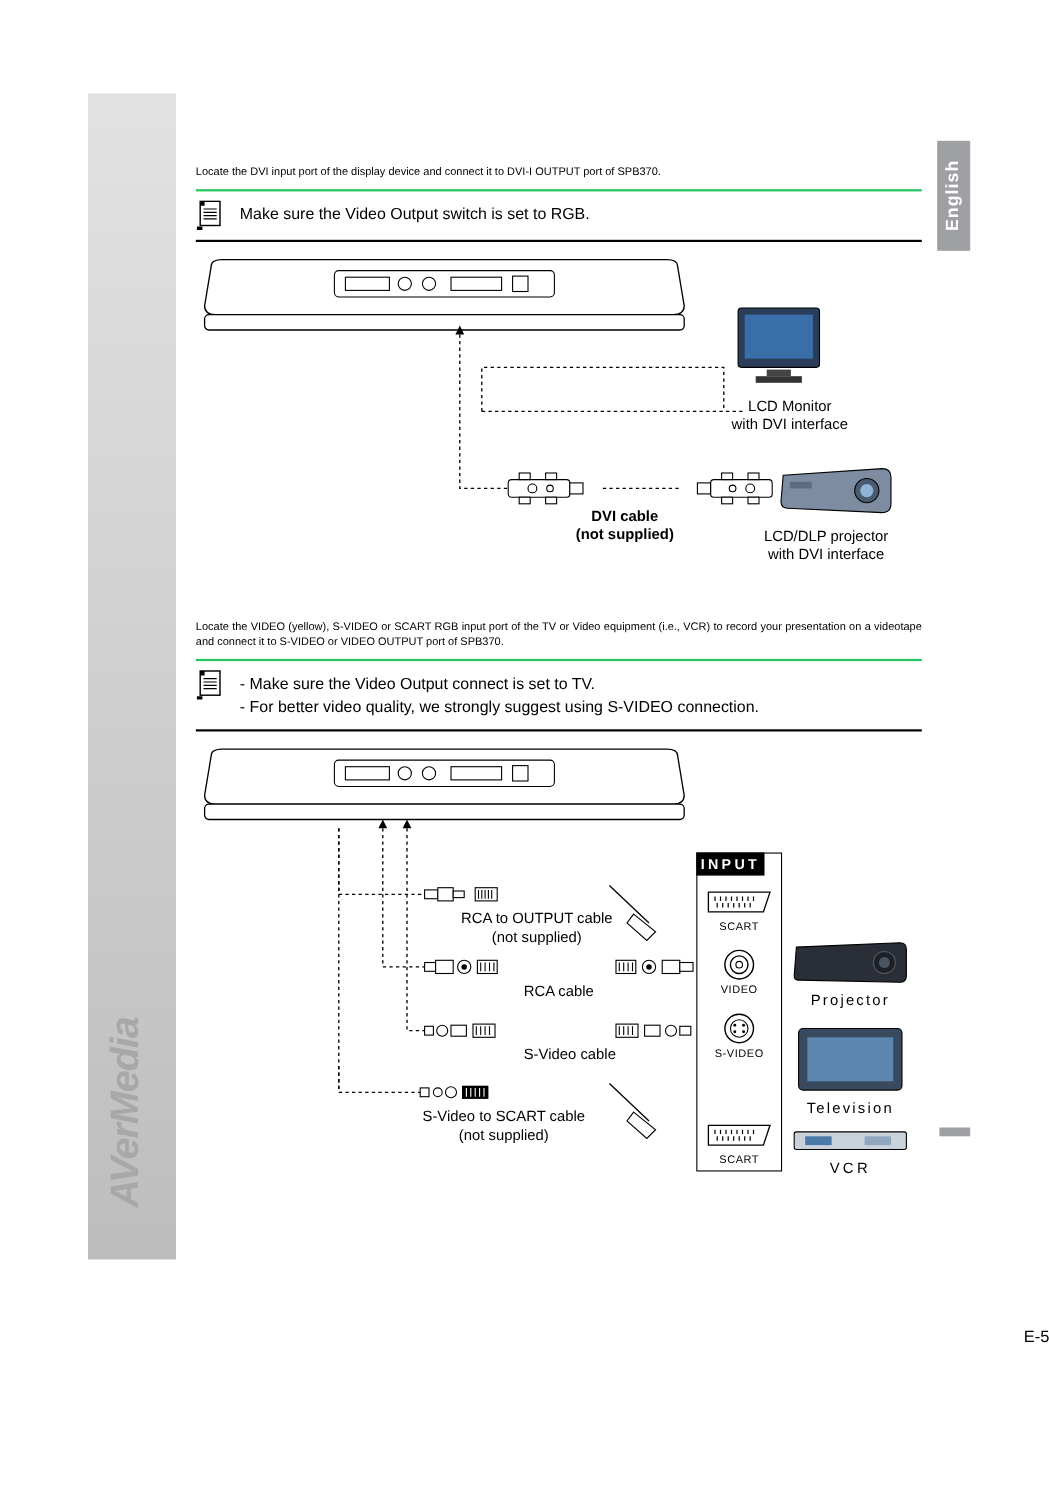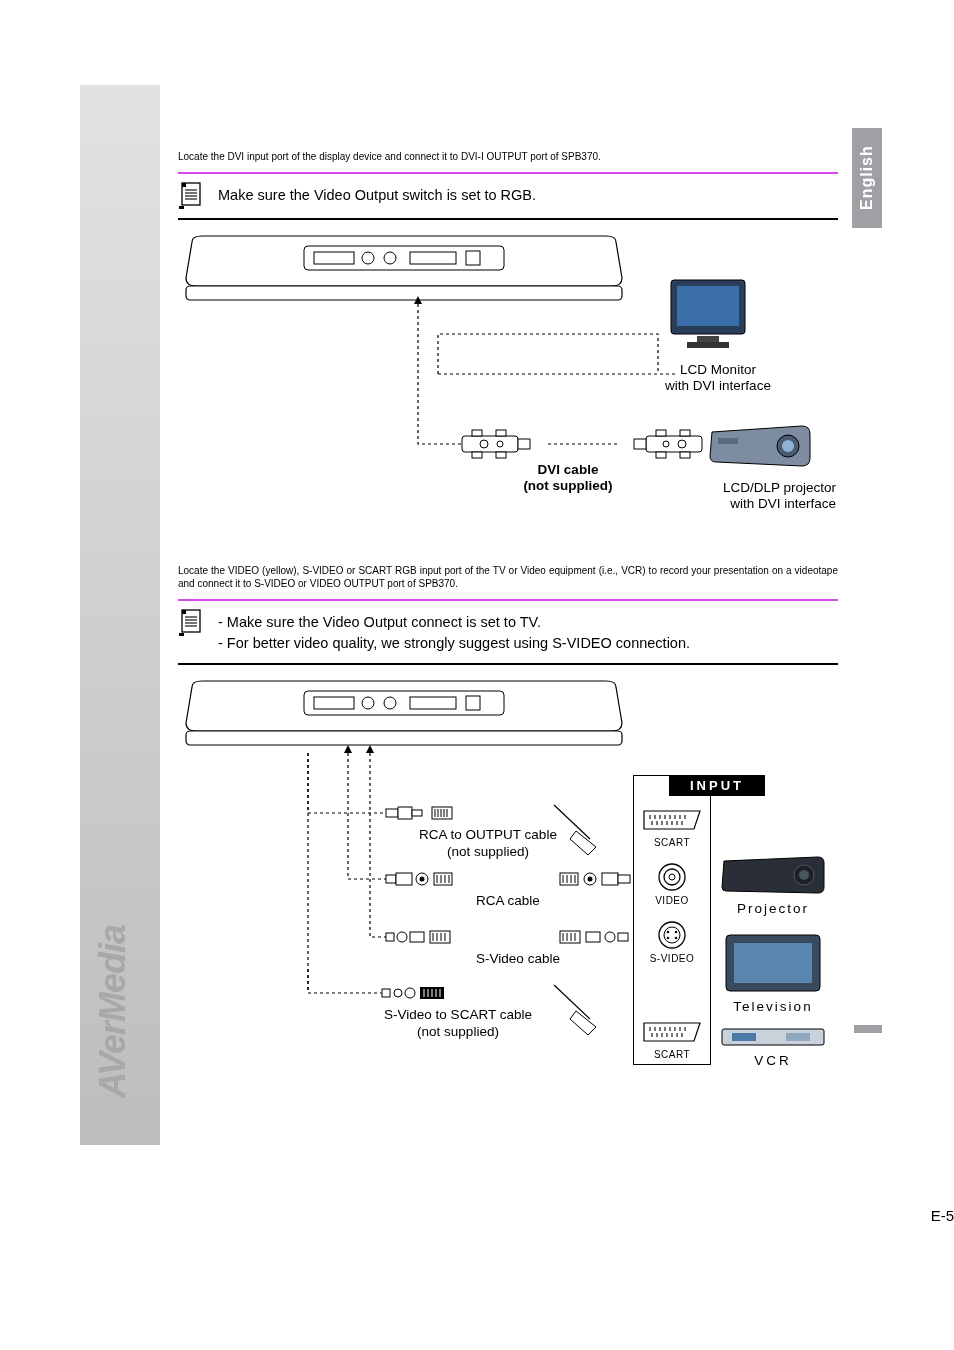--- a/index.html
+++ b/index.html
@@ -63,21 +63,21 @@
     top: 150px;
     width: 660px;
   }
   .para {
     font-size: 10px;
     line-height: 1.35;
     text-align: justify;
     margin-bottom: 8px;
   }
   .note-box {
-    border-top: 2px solid #d946ef;
+    border-top: 2px solid #22c55e;
     border-bottom: 2px solid #000;
     padding: 8px 0;
     display: flex;
     align-items: flex-start;
     gap: 14px;
     margin-top: 6px;
     margin-bottom: 14px;
   }
   .note-icon {
     width: 26px;
@@ -208,21 +208,21 @@
       <span>DVI cable</span><br>
       <span>(not supplied)</span>
     </div>
 
     <svg style="position:absolute; left:528px; top:184px;" width="110" height="56">
       <path d="M6 14 L96 8 Q104 8 104 16 L104 40 Q104 48 96 48 L10 44 Q4 44 4 38 Z" fill="#7d8ca0" stroke="#000"></path>
       <circle cx="82" cy="28" r="11" fill="#4a5b70" stroke="#000"></circle>
       <circle cx="82" cy="28" r="6" fill="#8fb4d8"></circle>
       <rect x="12" y="20" width="20" height="6" fill="#5a6a80"></rect>
     </svg>
-    <div class="label" style="left:488px; top:246px; width:170px;text-align:right;">
+    <div class="label" style="left:488px; top:246px; width:170px;">
       <span>LCD/DLP projector</span><br>
       <span>with DVI interface</span>
     </div>
   </div>
 
   <p class="para" style="margin-top:30px;">Locate the VIDEO (yellow), S-VIDEO or SCART RGB input port of the TV or Video equipment (i.e., VCR) to record your presentation on a videotape and connect it to S-VIDEO or VIDEO OUTPUT port of SPB370.</p>
 
   <div class="note-box">
     <svg class="note-icon" viewBox="0 0 26 28">
       <rect x="4" y="1" width="18" height="22" fill="#fff" stroke="#000" stroke-width="1.3"></rect>
@@ -256,21 +256,21 @@
 
     <svg style="position:absolute; left:0; top:0;" width="660" height="390">
       <polyline points="170,74 170,200 210,200" fill="none" stroke="#000" stroke-width="1.2" stroke-dasharray="3 3"></polyline>
       <polyline points="192,74 192,258 210,258" fill="none" stroke="#000" stroke-width="1.2" stroke-dasharray="3 3"></polyline>
       <polyline points="130,74 130,134 210,134" fill="none" stroke="#000" stroke-width="1.2" stroke-dasharray="3 3"></polyline>
       <polyline points="130,290 130,314 206,314" fill="none" stroke="#000" stroke-width="1.2" stroke-dasharray="3 3"></polyline>
       <line x1="130" y1="74" x2="130" y2="314" stroke="#000" stroke-width="1.2" stroke-dasharray="3 3"></line>
     </svg>
 
     <div class="conn-box" style="left:455px; top:96px; width:78px; height:290px;"></div>
-    <div class="input-header" style="left:455px; top:96px; width:96px;margin-left:36px;">INPUT</div>
+    <div class="input-header" style="left:455px; top:96px; width:62px;">INPUT</div>
 
     <svg style="position:absolute; left:462px; top:126px;" width="64" height="30">
       <path d="M4 6 L60 6 L54 24 L4 24 Z" fill="#fff" stroke="#000" stroke-width="1.2"></path>
       <g stroke="#000" stroke-width="1.1">
         <line x1="10" y1="10" x2="10" y2="14"></line>
           <line x1="15" y1="10" x2="15" y2="14"></line>
         <line x1="20" y1="10" x2="20" y2="14"></line>
           <line x1="25" y1="10" x2="25" y2="14"></line>
         <line x1="30" y1="10" x2="30" y2="14"></line>
           <line x1="35" y1="10" x2="35" y2="14"></line>

